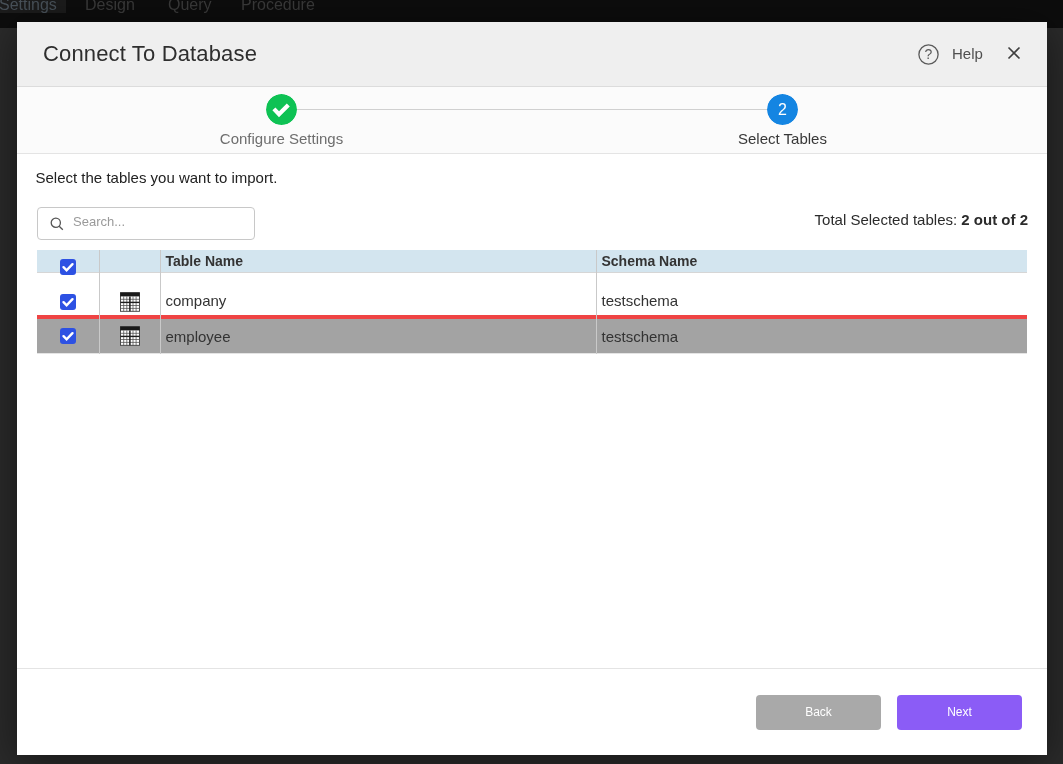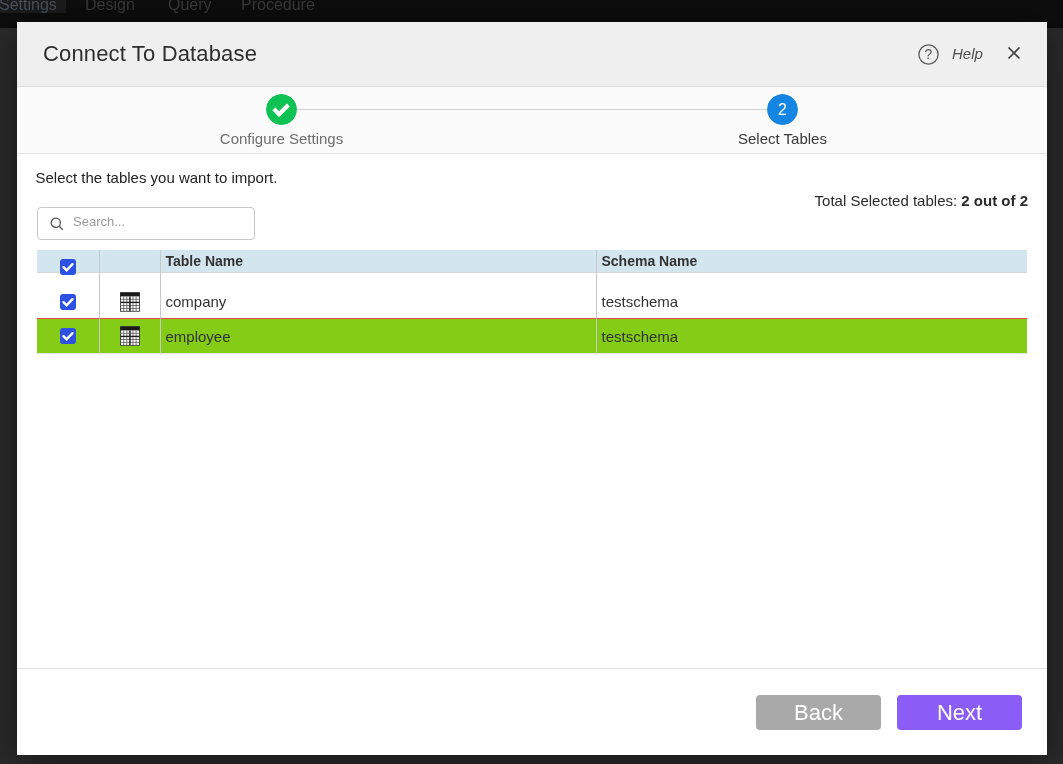--- a/index.html
+++ b/index.html
@@ -11,50 +11,50 @@
   .modal { position:absolute; left:17px; top:14px; width:1030px; height:733px; background:#fff; box-shadow:0 6px 40px rgba(0,0,0,0.5);margin-top:8px; }
   .mhead { position:absolute; left:0; top:0; width:1030px; height:65px; background:#efefef; border-bottom:1px solid #dcdcdc; }
   .mtitle { position:absolute; left:26px; top:18.5px; font-size:22px; letter-spacing:0.15px; color:#2e2e2e; }
   .stepper { position:absolute; left:0; top:65px; width:1030px; height:67px; background:#fbfbfb; border-bottom:1px solid #e4e4e4; }
   .stepline { position:absolute; left:280px; top:21.5px; width:470px; height:1.5px; background:#d0d0d0; }
   .circ { position:absolute; top:6.5px; width:31px; height:31px; border-radius:50%; }
   .steplabel { position:absolute; top:43px; width:240px; text-align:center; font-size:15px; }
   .intro { position:absolute; left:18.5px; top:147px; font-size:15px; color:#222; }
   .search { position:absolute; left:19.5px; top:185px; width:218px; height:33px; border:1px solid #c8c8c8; border-radius:4px; background:#fff; }
   .search .ph { position:absolute; left:35.5px; top:5.5px; font-size:13px; color:#9a9a9a;text-align:center; }
-  .total { position:absolute; right:19px; top:170px; font-size:15px; color:#2b2b2b; }
+  .total { position:absolute; right:19px; top:189px; font-size:15px; color:#2b2b2b; }
   .table { position:absolute; left:19.5px; top:228px; width:990px; }
   .thead { position:absolute; left:0; top:0; width:990px; height:23px; background:#d3e5ef; border-bottom:1px solid #d6d6d6; }
-  .trow1 { position:absolute; left:0; top:34.5px; width:990px; height:34.5px; background:#fff; border-bottom:1px solid #ef4444; }
-  .trow2 { position:absolute; left:0; top:69px; width:990px; height:34.5px; background:#84cc16; border-bottom:1px solid #e4e4e4; }
+  .trow1 { position:absolute; left:0; top:34.5px; width:990px; height:34.5px; background:#fff; border-bottom:4px solid #ef4444; }
+  .trow2 { position:absolute; left:0; top:69px; width:990px; height:34.5px; background:#a3a3a3; border-bottom:1px solid #e4e4e4; }
   .vsep { position:absolute; top:0; width:1px; height:103.5px; background:#c9c9c9; }
   .cell { position:absolute; font-size:15px; color:#333; top:50%; transform:translateY(-50%); }
   .cb { position:absolute; left:23px; top:9px; }
   .gicon { position:absolute; left:83px; top:7px; }
   .footline { position:absolute; left:0; top:645.5px; width:1030px; height:1px; background:#e4e4e4; }
-  .btn { position:absolute; top:673px; width:125px; height:35px; border-radius:4px; color:#fff; font-size:22px; text-align:center; line-height:35px; }
+  .btn { position:absolute; top:673px; width:125px; height:35px; border-radius:4px; color:#fff; font-size:12px; text-align:center; line-height:35px; }
 </style>
 </head>
 <body>
   <div class="topbar">
     <div class="tabhl"></div>
     <div class="menu" style="left:-1px;color:#49525a;">Settings</div>
     <div class="menu" style="left:85px;">Design</div>
     <div class="menu" style="left:168px;">Query</div>
     <div class="menu" style="left:241px;">Procedure</div>
   </div>
 
   <div class="modal">
     <div class="mhead">
       <div class="mtitle">Connect To Database</div>
       <svg style="position:absolute;left:901px;top:22px;" width="21" height="21" viewBox="0 0 21 21">
         <circle cx="10.5" cy="10.5" r="9.6" fill="none" stroke="#5a5a5a" stroke-width="1.3"></circle>
         <text x="10.5" y="15.2" font-size="14" fill="#5a5a5a" text-anchor="middle" font-family="Liberation Sans">?</text>
       </svg>
-      <div style="position:absolute;left:935px;top:22.5px;font-size:15px;color:#4f4f4f;font-style:italic;">Help</div>
+      <div style="position:absolute;left:935px;top:22.5px;font-size:15px;color:#4f4f4f;">Help</div>
       <svg style="position:absolute;left:990px;top:24px;" width="14" height="14" viewBox="0 0 14 14">
         <path d="M1.5 1.5 L12.5 12.5 M12.5 1.5 L1.5 12.5" stroke="#3f3f3f" stroke-width="1.6" fill="none"></path>
       </svg>
     </div>
 
     <div class="stepper">
       <div class="stepline"></div>
       <svg class="circ" style="left:249px;" width="31" height="31" viewBox="0 0 31 31">
         <circle cx="15.5" cy="15.5" r="15.5" fill="#0ec254"></circle>
         <path d="M7.9 14.9 L13 20.2 L22.3 10.9" stroke="#fff" stroke-width="4.2" fill="none"></path>

